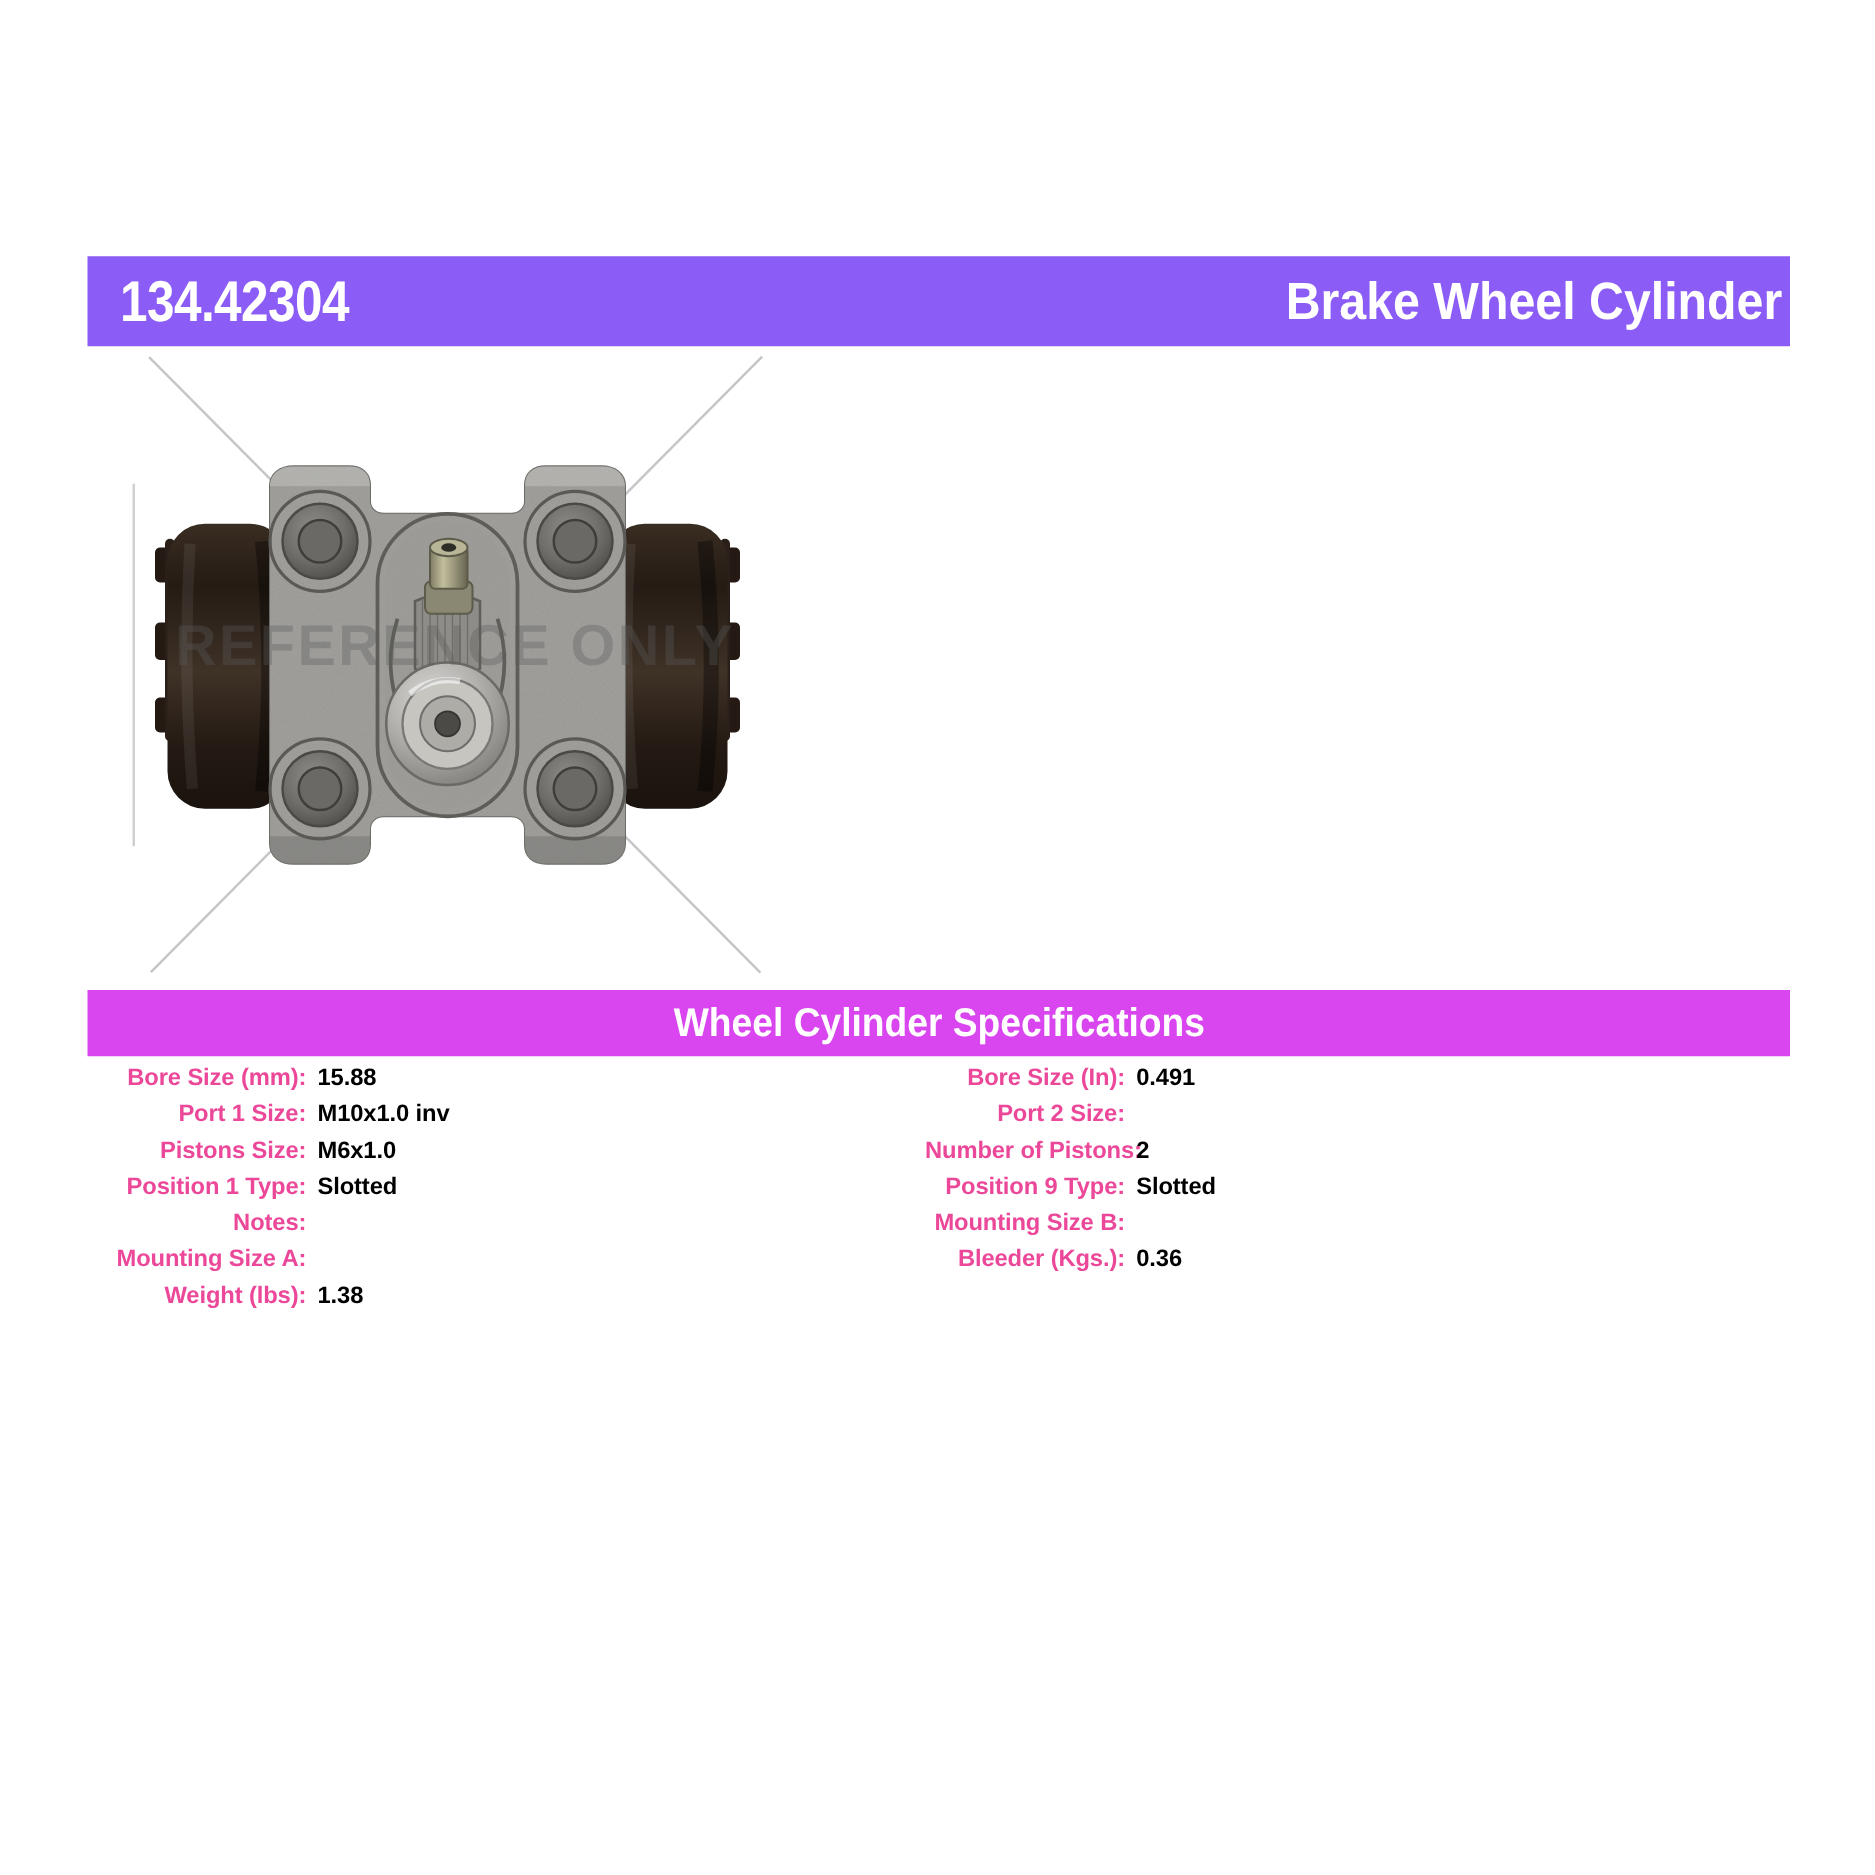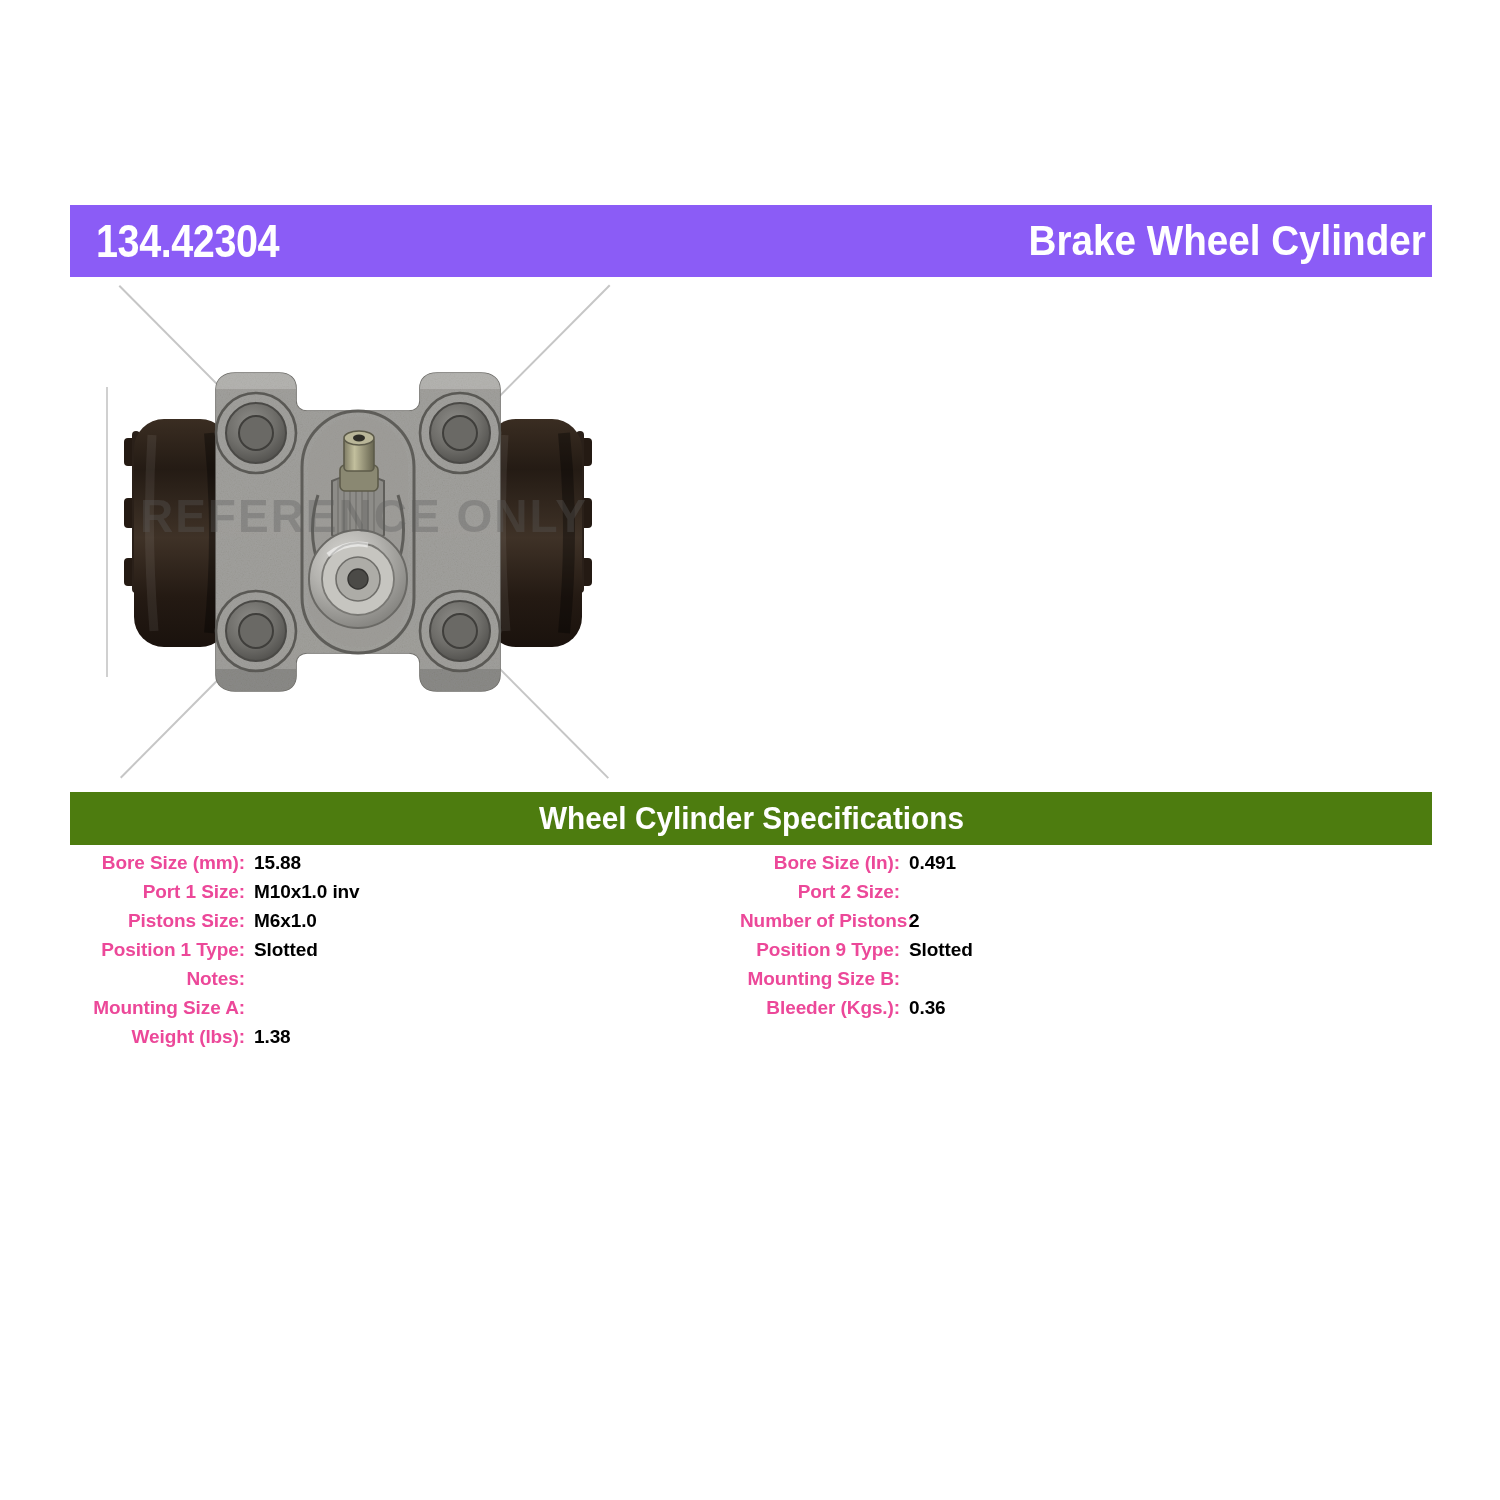--- a/index.html
+++ b/index.html
@@ -67,21 +67,21 @@
   }
 
   
   #part-photo{position:absolute; left:0; top:0; width:510px; height:498px;}
 
   
   #spec-bar{
     position:absolute;
     left:70px; top:792px;
     width:1362px; height:53px;
-    background:#4d7c0f;
+    background:#d946ef;
     display:flex; align-items:center; justify-content:center;
   }
   #spec-bar-title{
     color:#ffffff;
     font-size:32px;
     font-weight:bold;
     transform:scaleX(0.93);
     white-space:nowrap;
   }
 

